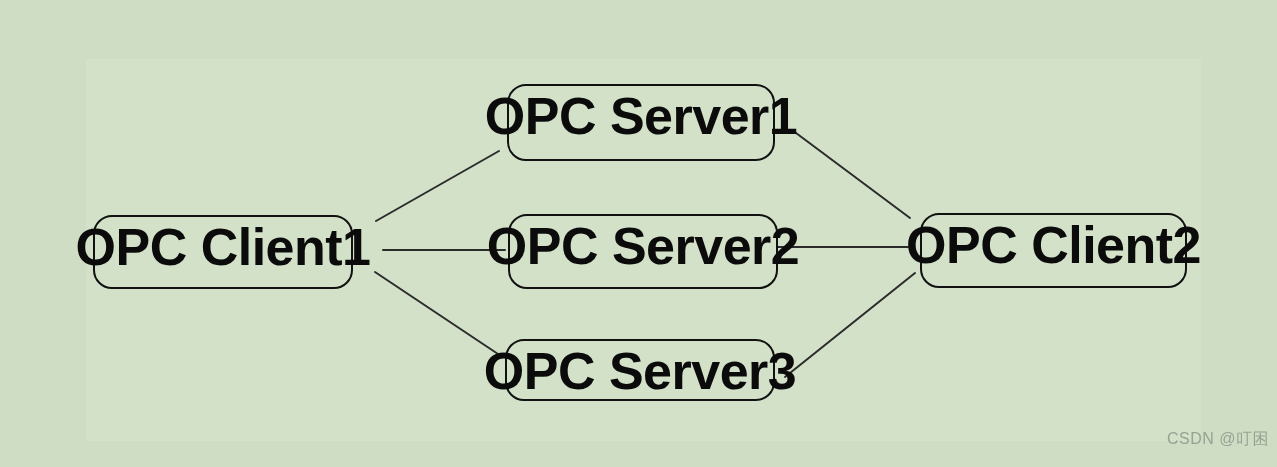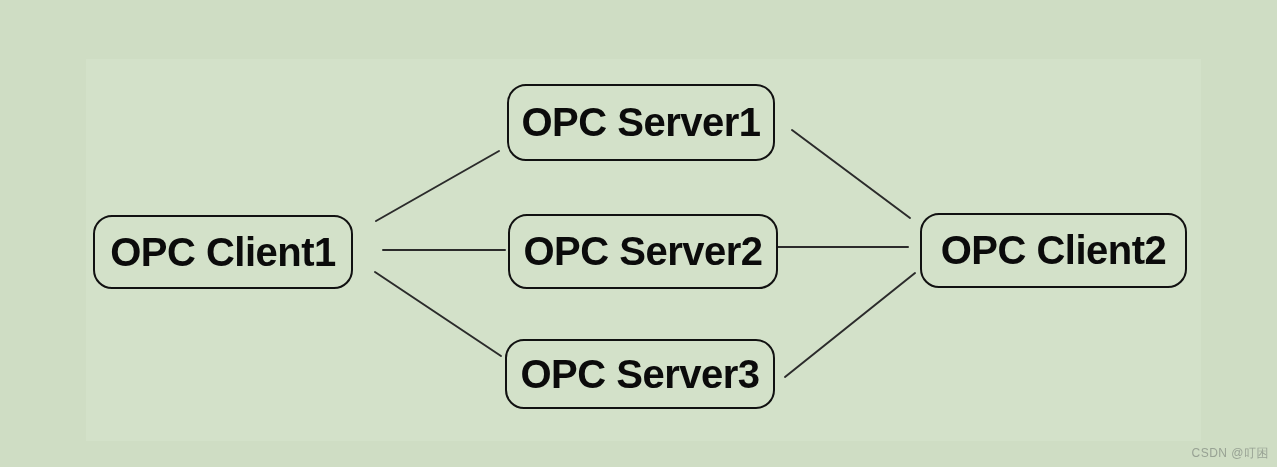--- a/index.html
+++ b/index.html
@@ -28,39 +28,38 @@
     top: 0;
     width: 1277px;
     height: 467px;
   }
   .node {
     position: absolute;
     box-sizing: border-box;
     border: 2.5px solid var(--node-border, #111111);
     border-radius: 19px;
     display: flex;
-    align-items: center;
     justify-content: center;
     font-weight: bold;
-    font-size: 40px;
+    font-size: 52px;
     letter-spacing: -0.5px;
     color: var(--node-text, #0b0b0b);
     white-space: nowrap;
     background: transparent;
   }
   #node-client1 { left: 93px;  top: 215px; width: 260px; height: 74px; }
   #node-server1 { left: 507px; top: 84px;  width: 268px; height: 77px; }
   #node-server2 { left: 508px; top: 214px; width: 270px; height: 75px; }
-  #node-server3 { left: 505px; top: 339px; width: 270px; height: 70px; }
+  #node-server3 { left: 505px; top: 339px; width: 270px; height: 62px; }
   #node-client2 { left: 920px; top: 213px; width: 267px; height: 75px; }
   #watermark {
     position: absolute;
     right: 8px;
-    bottom: 5px;
-    font-size: 12px;
+    bottom: 17px;
+    font-size: 16px;
     color: var(--wm-color, #98a294);
     letter-spacing: 0.5px;
   }
 </style>
 </head>
 <body>
 
 <div id="canvas">
 
   <div id="panel"></div>

